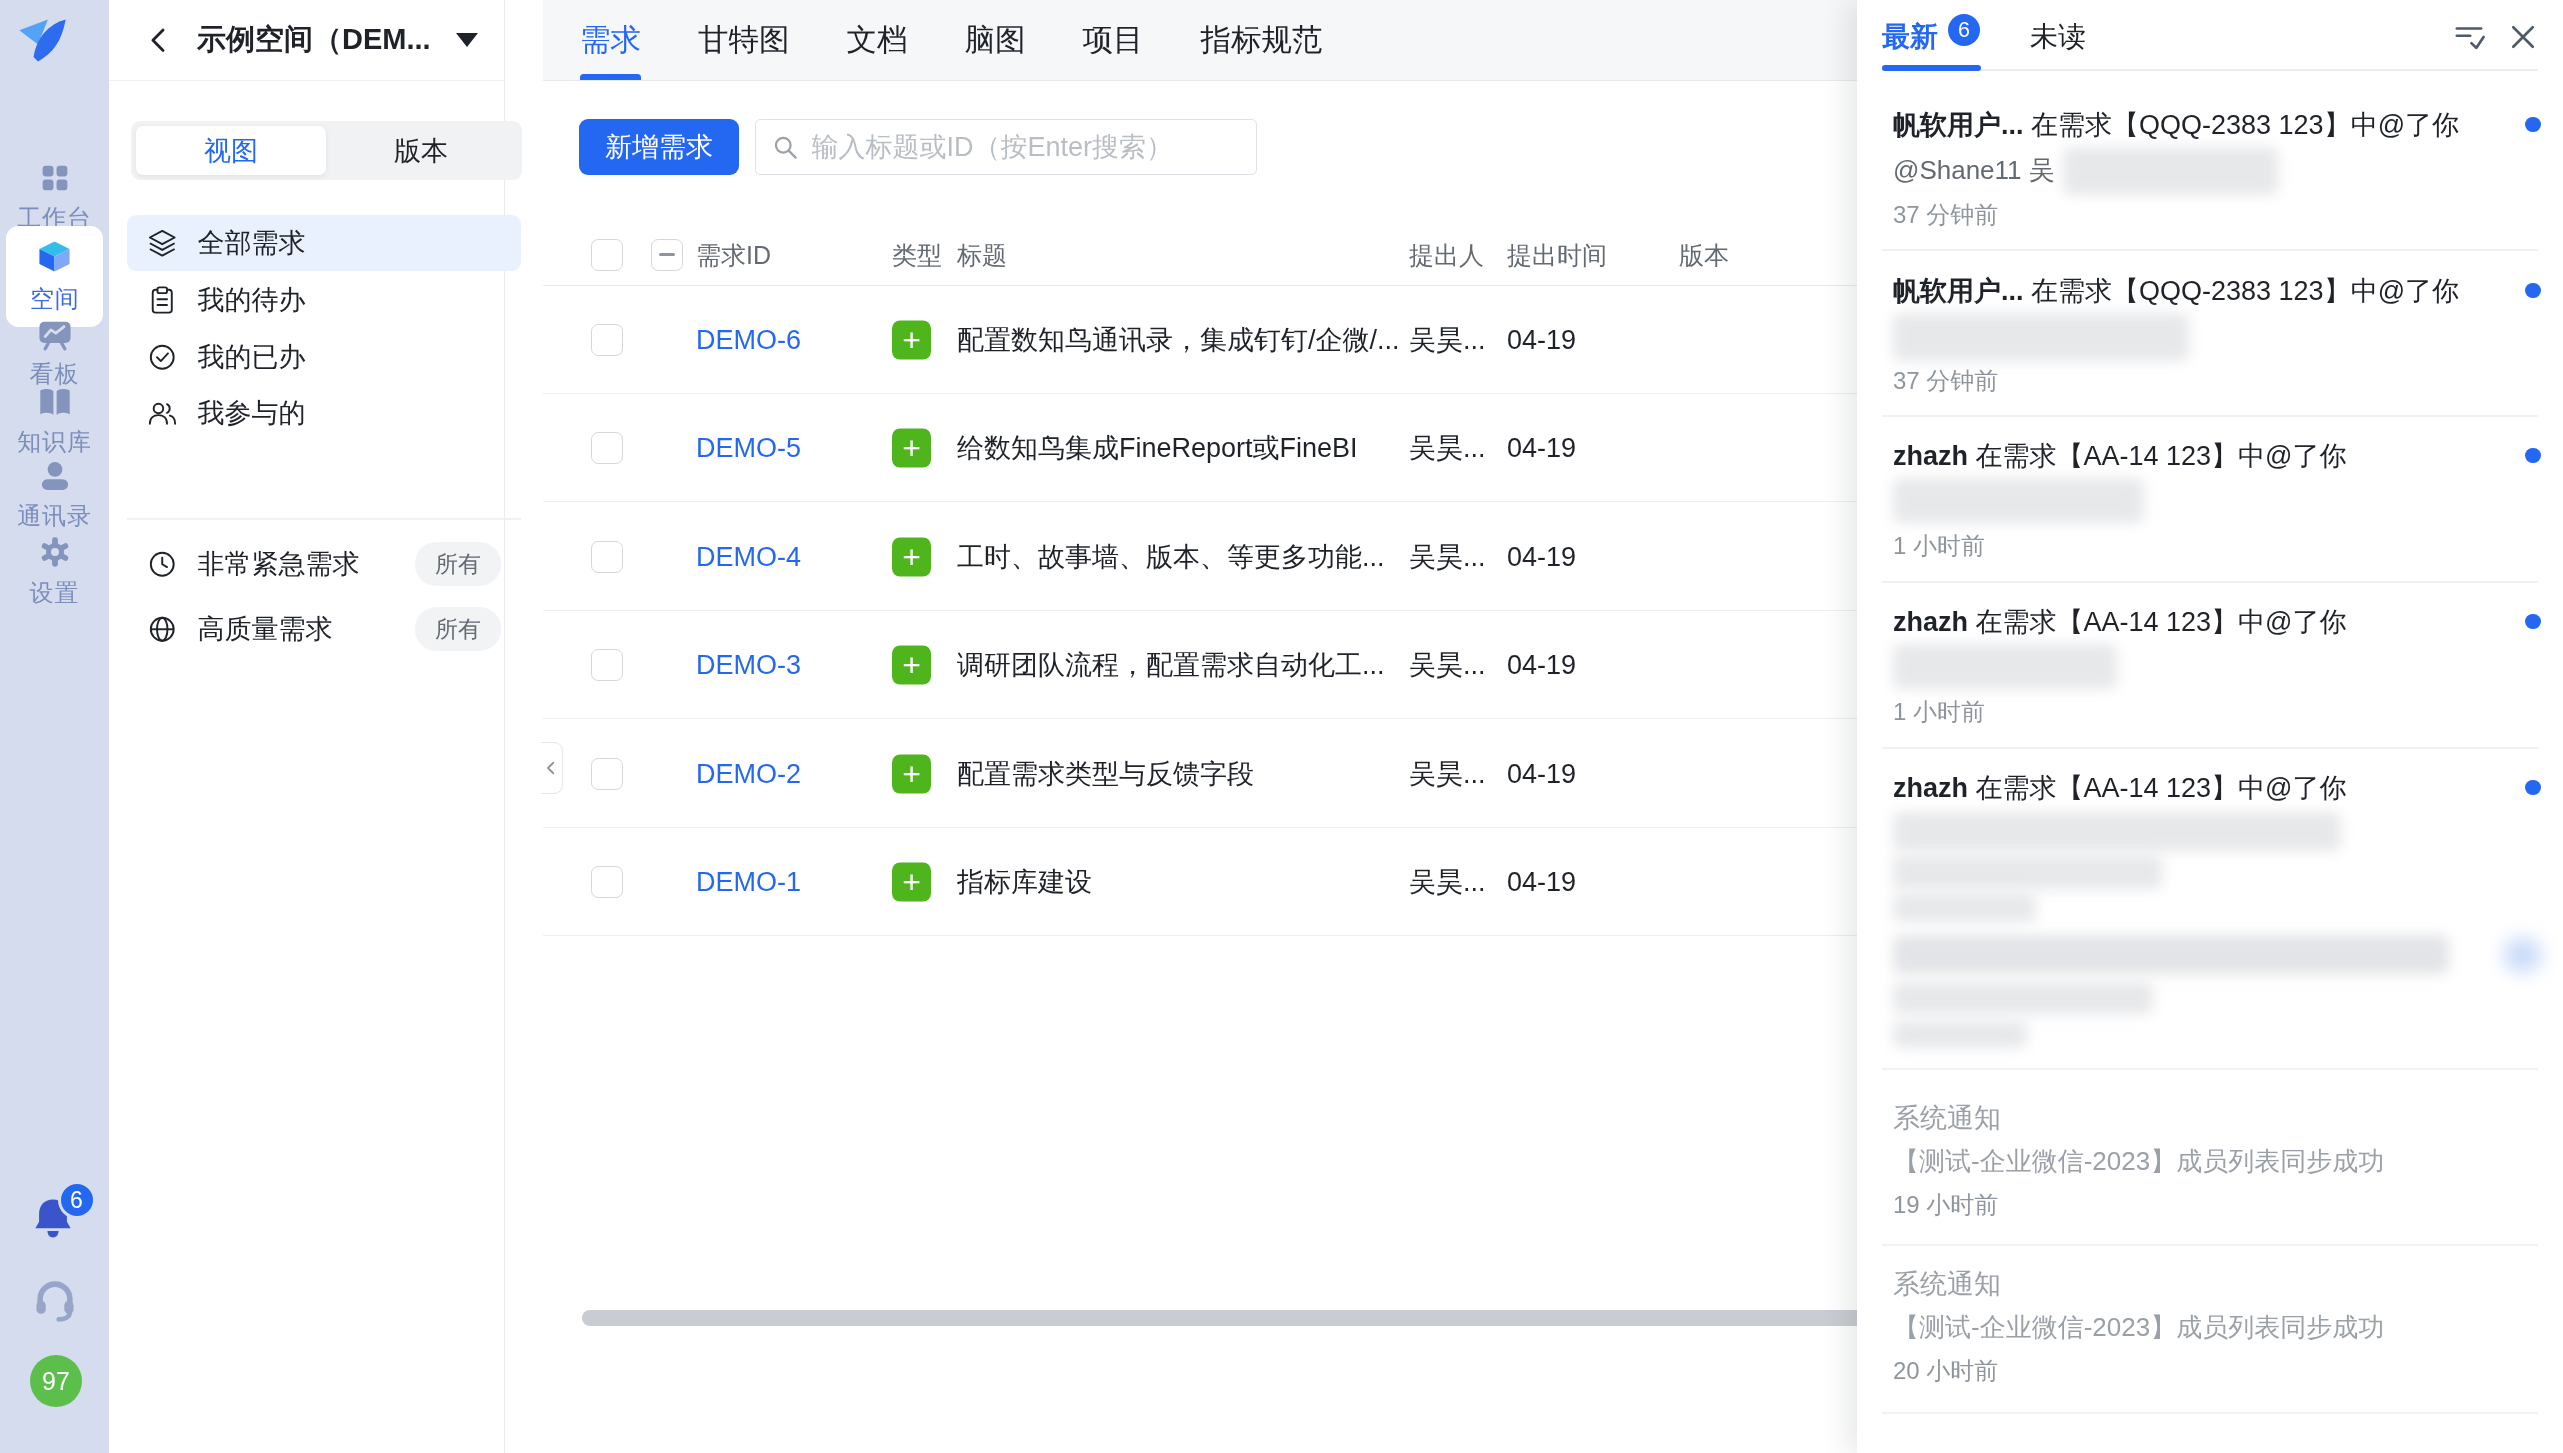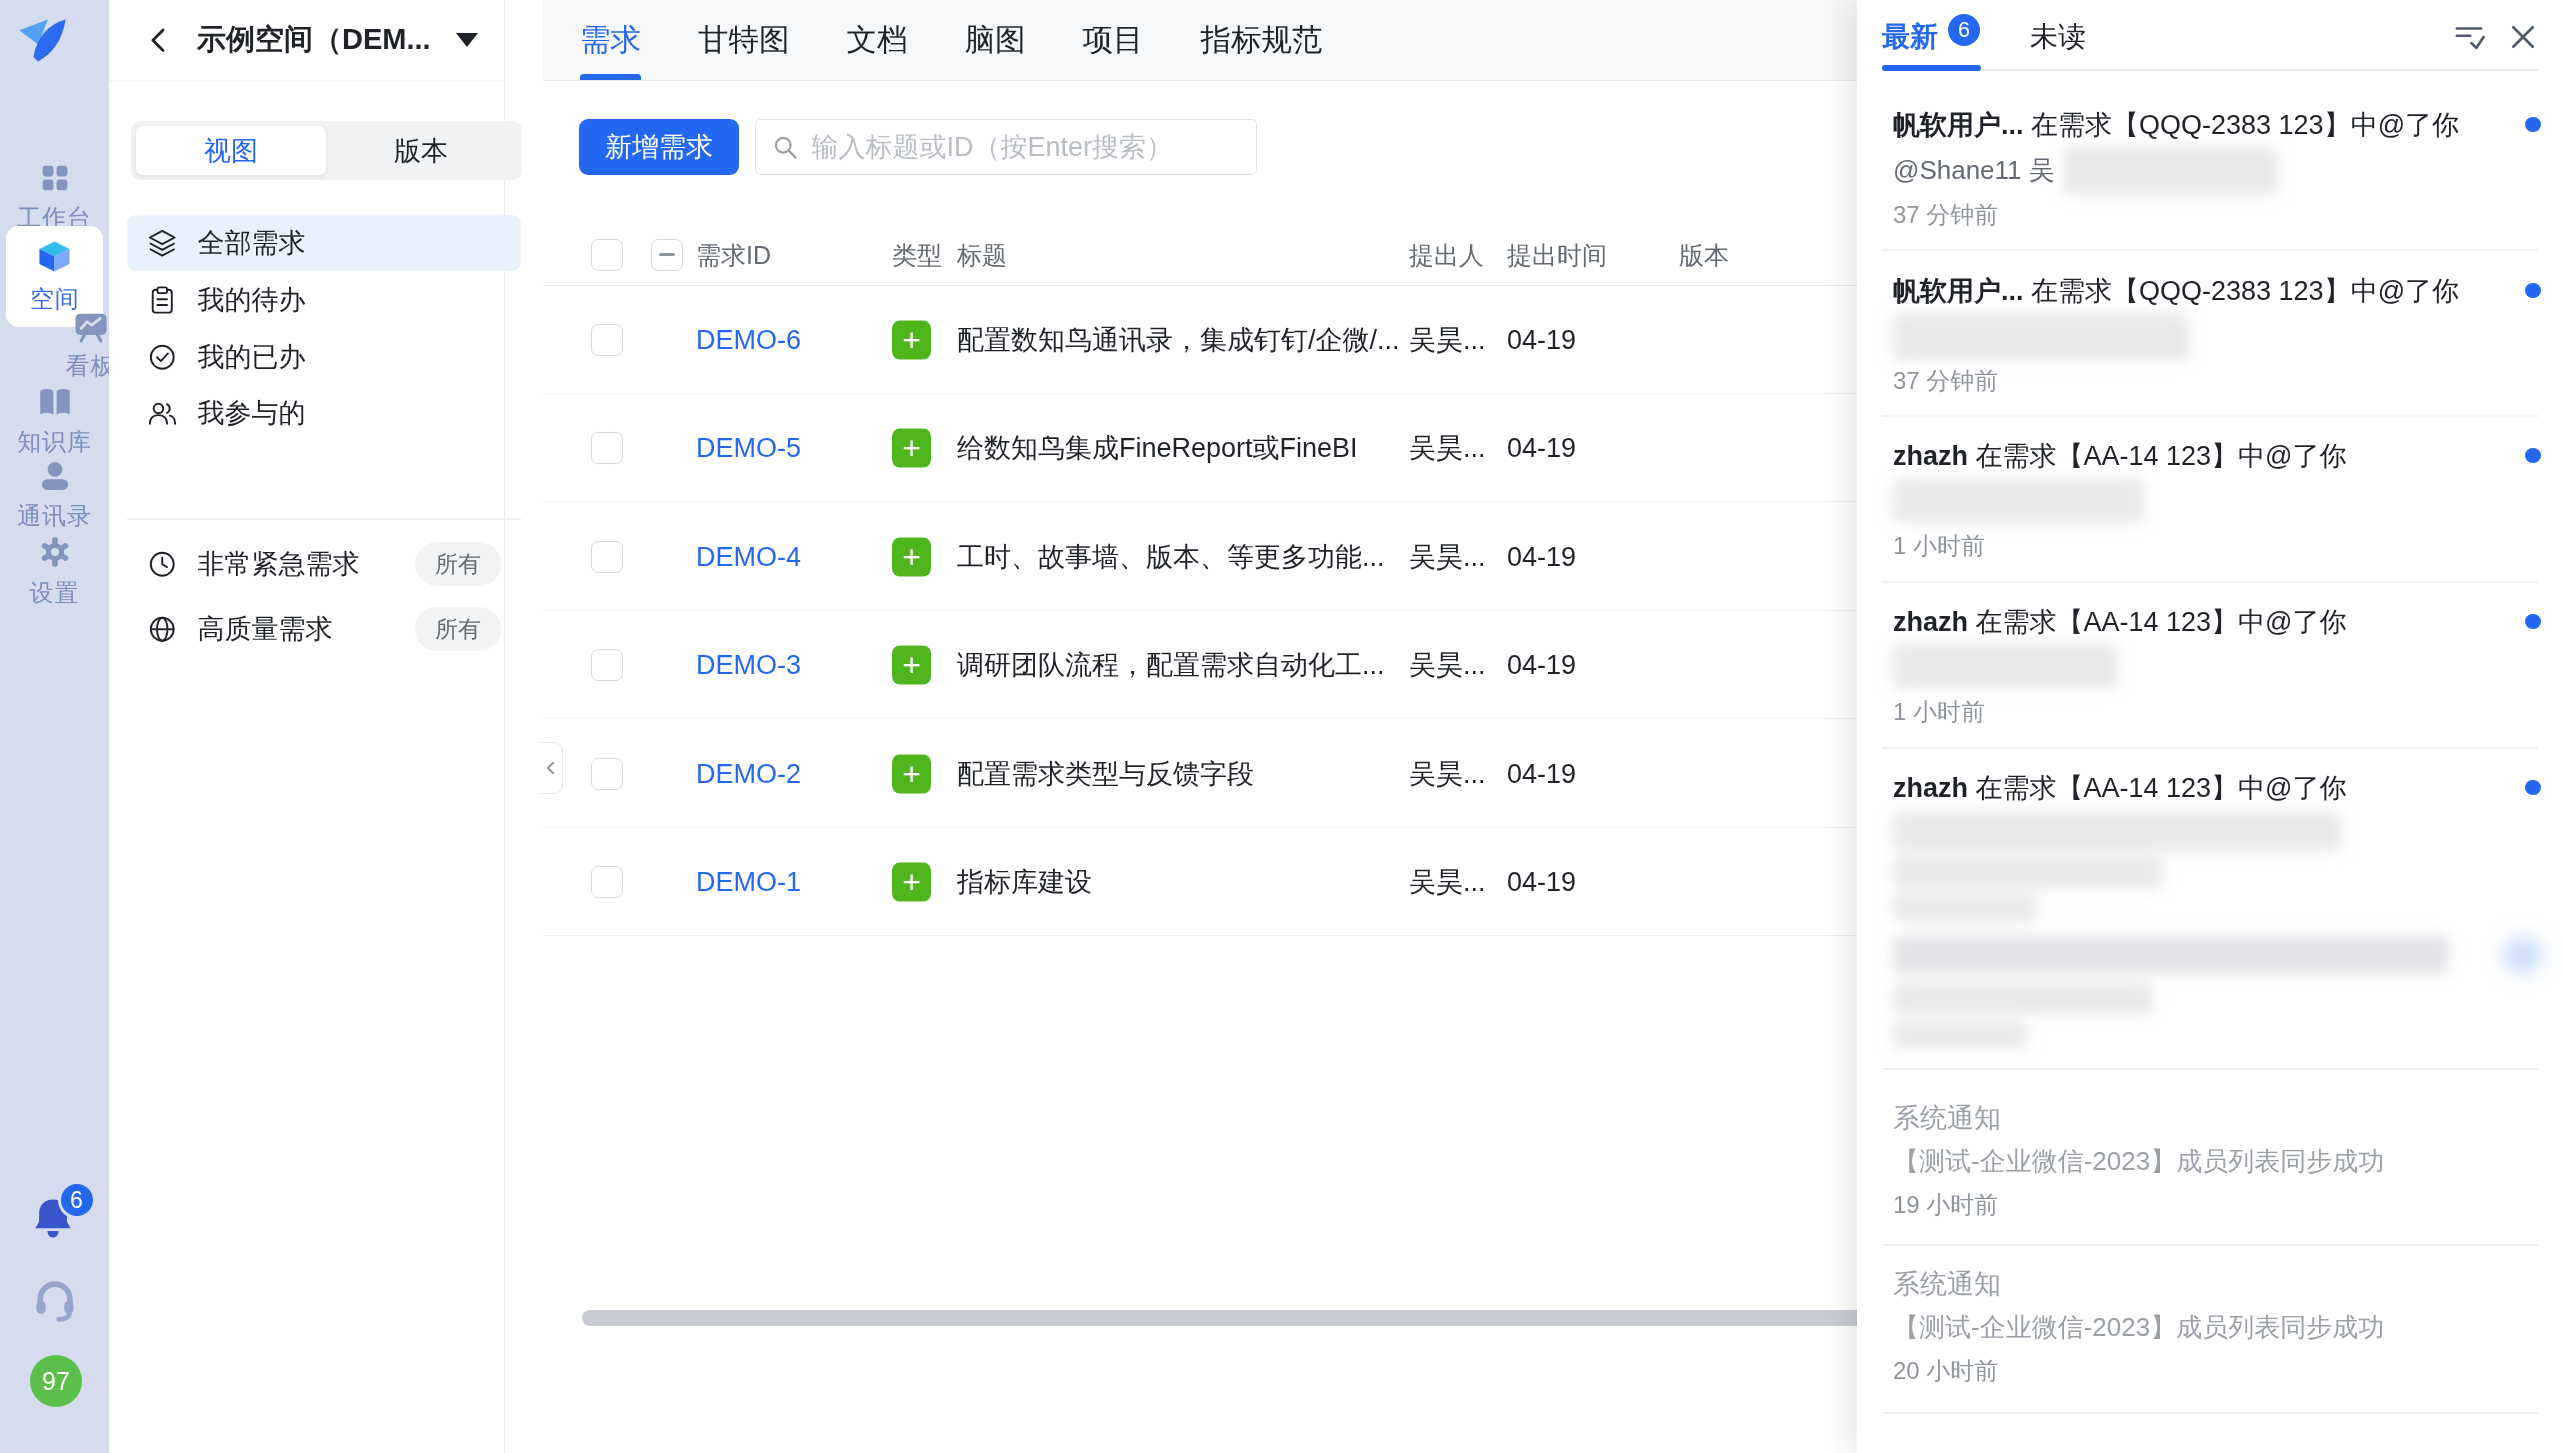--- a/index.html
+++ b/index.html
@@ -116,21 +116,21 @@
 
     <div class="rail-item active" style="top:226px;">
       <svg width="39" height="39" viewBox="0 0 44 44">
         <polygon points="22,5 39,13.5 22,22 5,13.5" fill="#33BDEC"></polygon>
         <polygon points="5,13.5 22,22 22,39 5,30.5" fill="#2468F2"></polygon>
         <polygon points="39,13.5 22,22 22,39 39,30.5" fill="#7FA8F8"></polygon>
       </svg>
       <span class="ri-label">空间</span>
     </div>
 
-    <div class="rail-item" style="top:309px;margin-left:36px;">
+    <div class="rail-item" style="top:317px;">
       <svg width="36" height="34" viewBox="0 0 44 40">
         <rect x="3" y="5" width="38" height="26" rx="6" fill="#8494BD"></rect>
         <polyline points="10,23 17,15 23,19 33,11" fill="none" stroke="#D4DCEE" stroke-width="3.5" stroke-linecap="round" stroke-linejoin="round"></polyline>
         <path d="M14 31 L10 38 M30 31 L34 38" stroke="#8494BD" stroke-width="4" stroke-linecap="round"></path>
       </svg>
       <span class="ri-label">看板</span>
     </div>
 
     <div class="rail-item" style="top:385px;">
       <svg width="36" height="34" viewBox="0 0 44 40">

